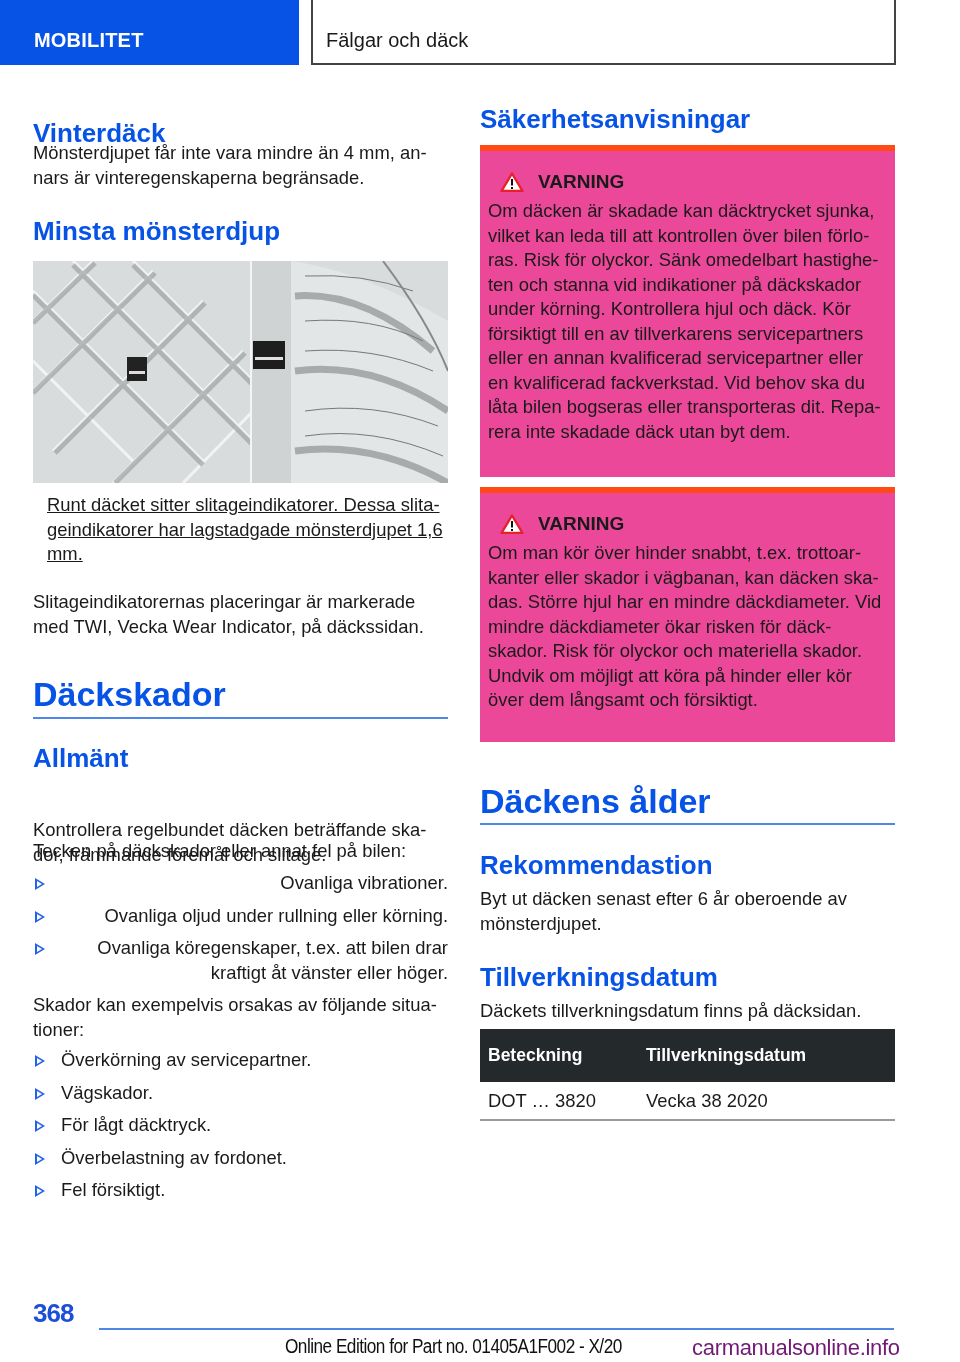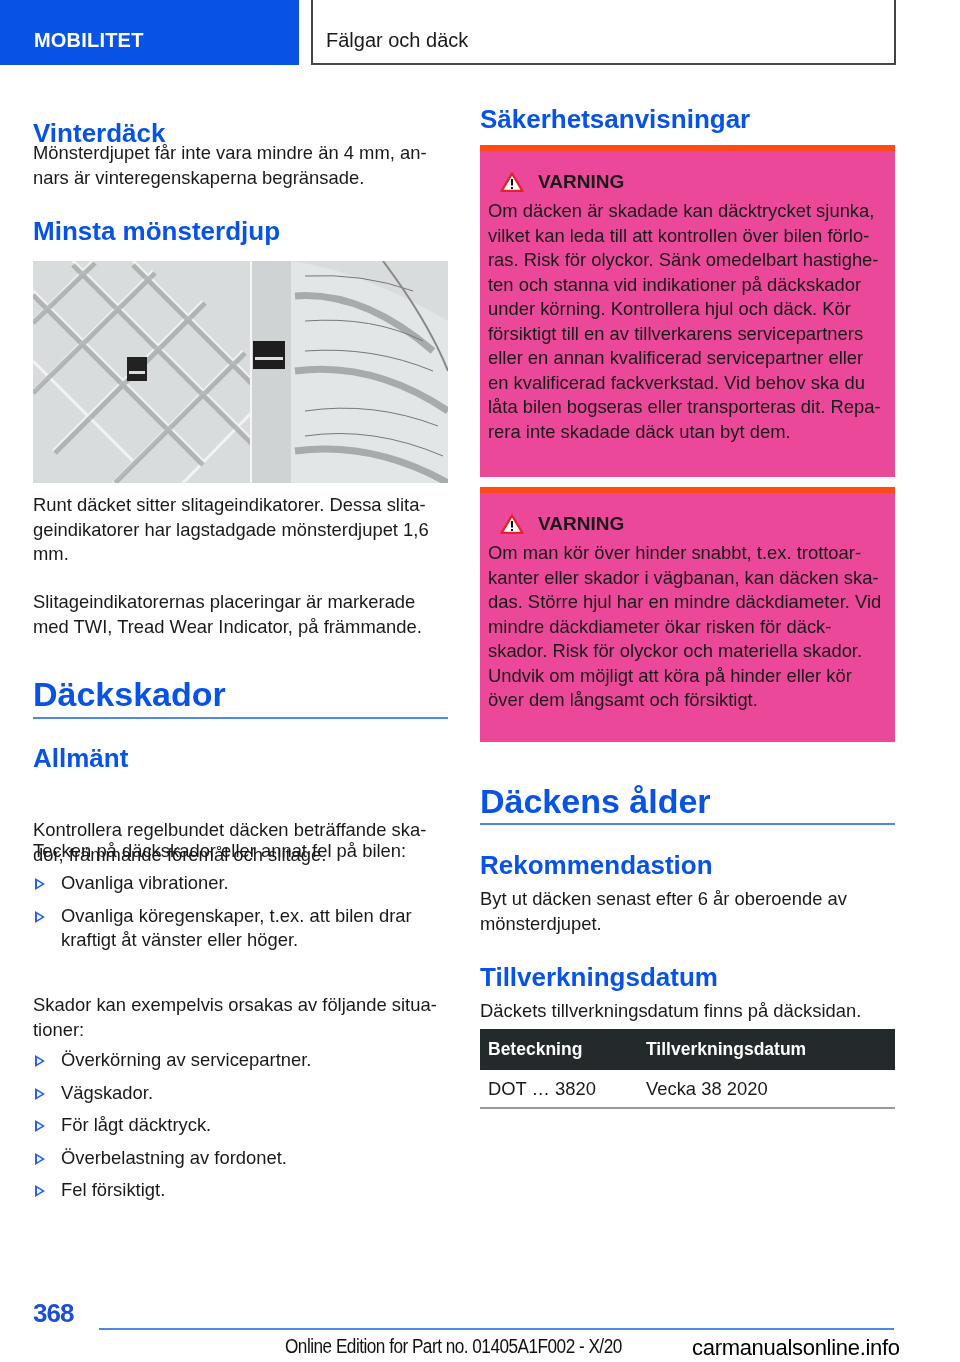--- a/index.html
+++ b/index.html
@@ -42,27 +42,27 @@
 
   .warn {
     position: absolute; left: 480px; width: 415px; background: #ec4899;
     border-top: 6px solid #ff4a16; padding: 20px 8px 16px 8px;
   }
   .warn-title { display: flex; align-items: center; font-weight: bold; font-size: 19px; margin-bottom: 6px; }
   .warn-title svg { margin: 0 14px 0 12px; }
   .warn-body { font-size: 18.4px; line-height: 24.5px; color: #1a1a1a; }
 
   table.dt { position: absolute; left: 480px; top: 1029px; width: 415px; border-collapse: collapse; }
-  table.dt th { background: #242a2b; color: #fff; text-align: left; font-size: 17.5px; font-weight: bold; height: 41px; padding: 0 8px; }
+  table.dt th { background: #242a2b; color: #fff; text-align: left; font-size: 17.5px; font-weight: bold; height: 53px; padding: 0 8px; }
   table.dt td { font-size: 18.4px; height: 38px; padding: 0 8px; border-bottom: 2px solid #9a9a9a; }
 
   .page-num { position: absolute; left: 33px; top: 1298px; font-weight: bold; font-size: 26px; color: #1d4ed8; letter-spacing: -1px; }
   .footer-rule { position: absolute; left: 99px; top: 1328px; width: 795px; height: 2px; background: #4f87e6; }
   .footer-text { position: absolute; left: 285px; top: 1335px; font-size: 20px; color: #111; letter-spacing: -0.6px; transform: scaleX(0.86); transform-origin: left top; white-space: nowrap; }
-  .footer-wm { position: absolute; left: 692px; top: 1335px; font-size: 22px; color: #000000; white-space: nowrap; letter-spacing: -0.3px; }
+  .footer-wm { position: absolute; left: 692px; top: 1335px; font-size: 22px; color: #701a75; white-space: nowrap; letter-spacing: -0.3px; }
 </style>
 </head>
 <body>
 
 <div class="hdr-section">MOBILITET</div>
 <div class="hdr-chapter">Fälgar och däck</div>
 
 <div class="h2" style="left:33px;top:100px;margin-top:18px;">Vinterdäck</div>
 <div class="p" style="left:33px;top:141px;">Mönsterdjupet får inte vara mindre än 4 mm, an-nars är vinteregenskaperna begränsade.</div>
 
@@ -95,32 +95,33 @@
       <rect x="94" y="96" width="20" height="24" fill="#222"></rect>
       <rect x="96" y="110" width="16" height="3" fill="#ddd"></rect>
     </g>
     <g>
       <rect x="220" y="80" width="32" height="28" fill="#1e1e1e"></rect>
       <rect x="222" y="96" width="28" height="3" fill="#e0e0e0"></rect>
     </g>
   </svg>
 </div>
 
-<div class="p" style="left:33px;top:493px;">Runt däcket sitter slitageindikatorer. Dessa slita-geindikatorer har lagstadgade mönsterdjupet 1,6 mm.</div>
-<div class="p" style="left:33px;top:590px;">Slitageindikatorernas placeringar är markerade med TWI, Tread Wear Indicator, på främmande.</div>
+<div class="p" style="left:47px;top:493px;text-decoration:underline;">Runt däcket sitter slitageindikatorer. Dessa slita-geindikatorer har lagstadgade mönsterdjupet 1,6 mm.</div>
+<div class="p" style="left:33px;top:590px;">Slitageindikatorernas placeringar är markerade med TWI, Vecka Wear Indicator, på däckssidan.</div>
 
 <div class="h1" style="left:33px;top:675px;">Däckskador</div>
 <div class="rule" style="left:33px;top:717px;width:415px;"></div>
 
 <div class="h2" style="left:33px;top:743px;">Allmänt</div>
 <div class="p" style="left:33px;top:780px;margin-top:38px;">Kontrollera regelbundet däcken beträffande ska-dor, främmande föremål och slitage.</div>
 <div class="p" style="left:33px;top:839px;">Tecken på däckskador eller annat fel på bilen:</div>
 
-<ul class="bullets" style="left:33px;top:871px;">
+<ul class="bullets" style="left:33px;top:871px;text-align:right;">
   <li><span class="tri"></span><span>Ovanliga vibrationer.</span></li>
+  <li><span class="tri"></span><span>Ovanliga oljud under rullning eller körning.</span></li>
   <li><span class="tri"></span><span>Ovanliga köregenskaper, t.ex. att bilen drar kraftigt åt vänster eller höger.</span></li>
 </ul>
 
 <div class="p" style="left:33px;top:993px;">Skador kan exempelvis orsakas av följande situa-tioner:</div>
 
 <ul class="bullets" style="left:33px;top:1048px;">
   <li><span class="tri"></span><span>Överkörning av servicepartner.</span></li>
   <li><span class="tri"></span><span>Vägskador.</span></li>
   <li><span class="tri"></span><span>För lågt däcktryck.</span></li>
   <li><span class="tri"></span><span>Överbelastning av fordonet.</span></li>

